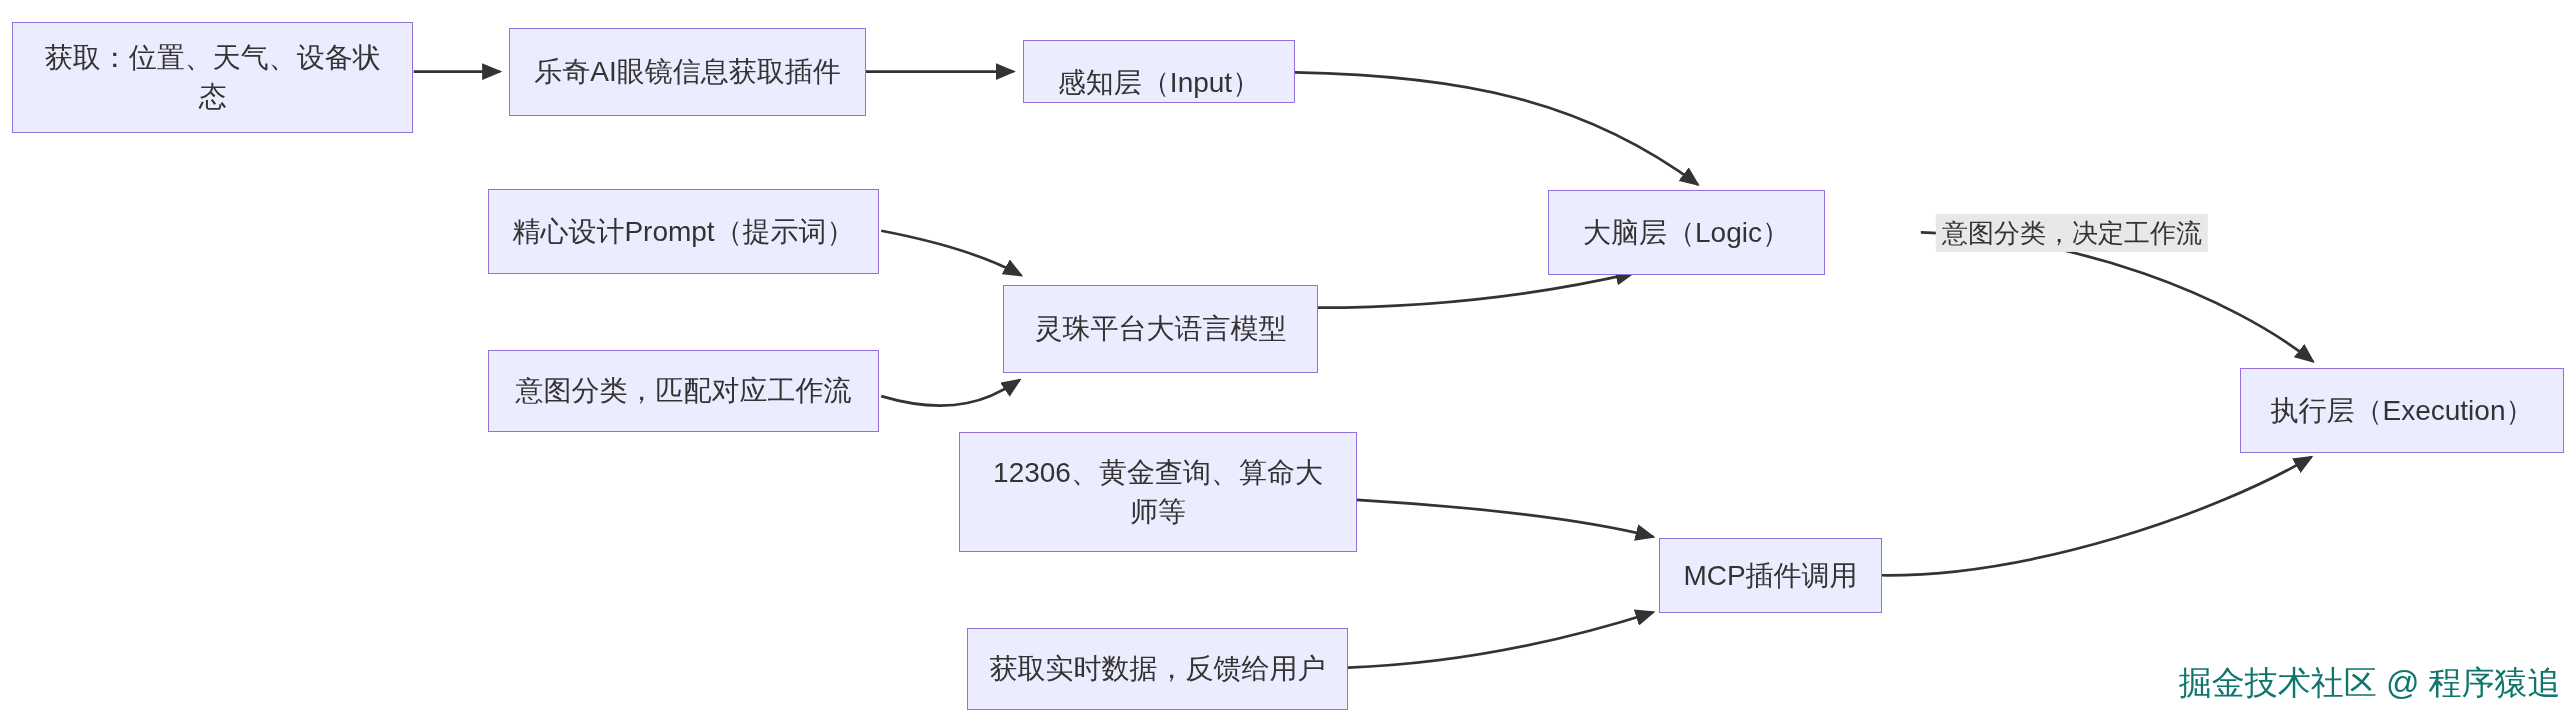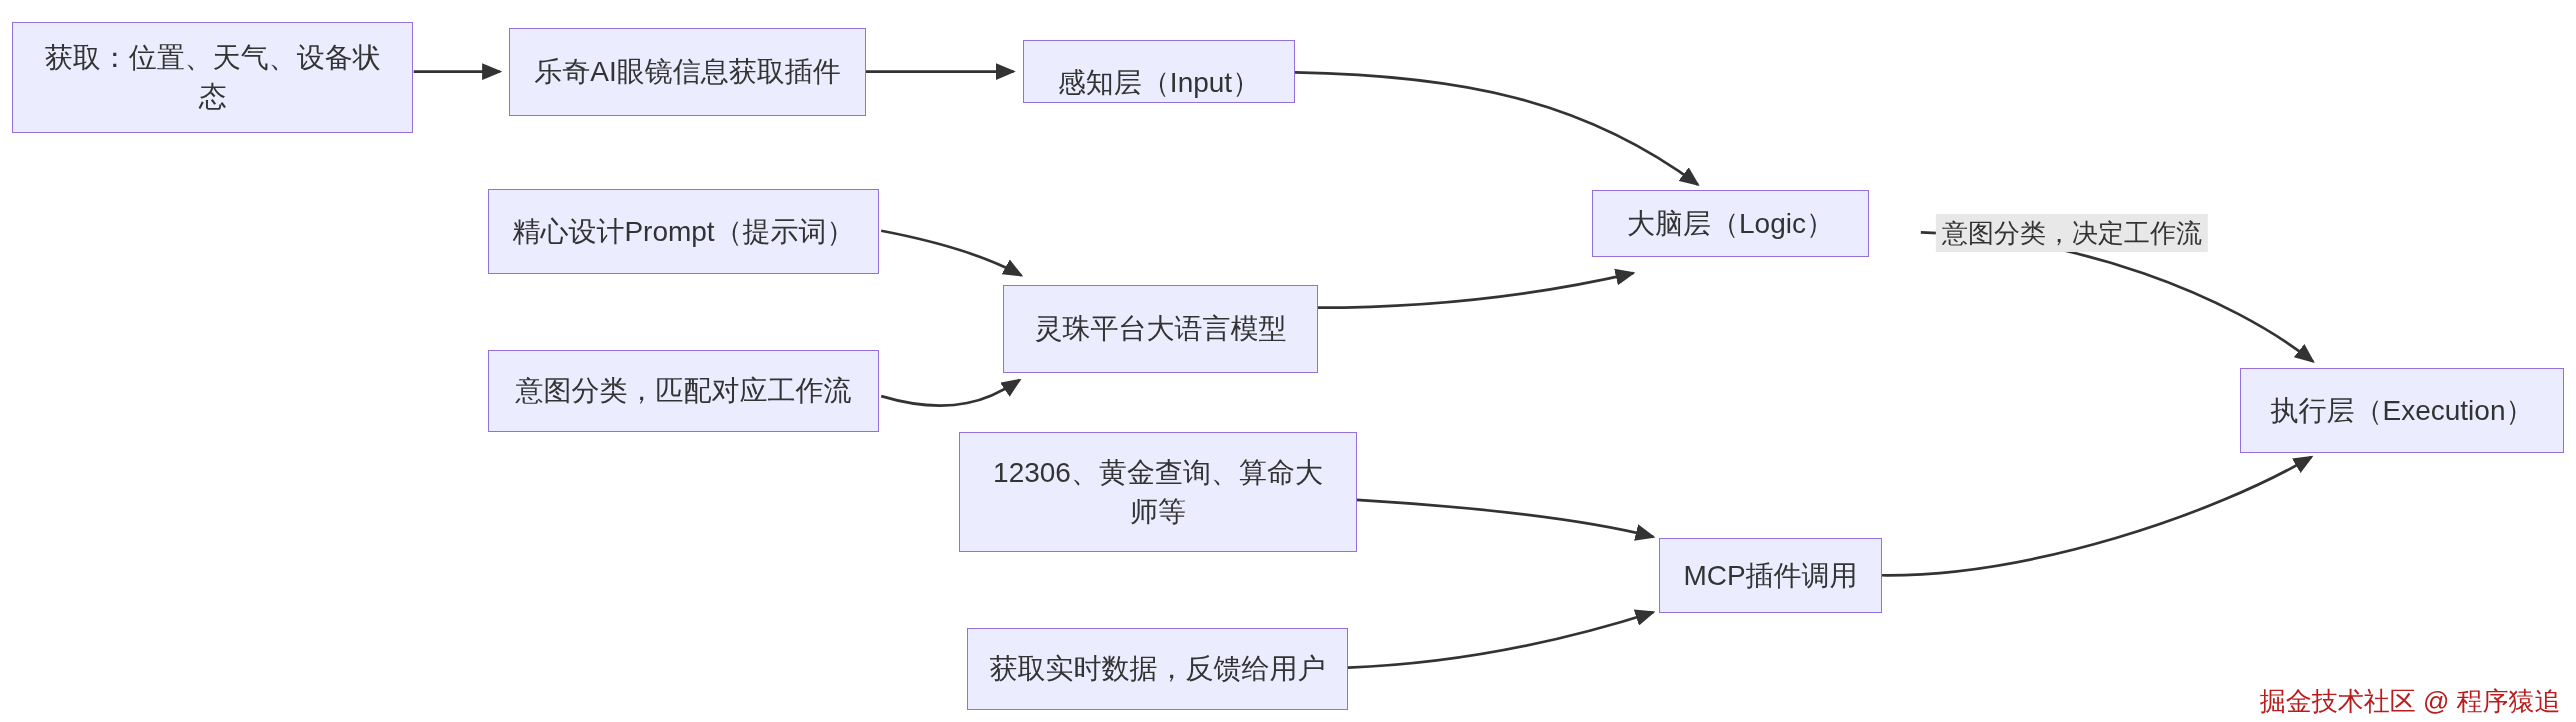--- a/index.html
+++ b/index.html
@@ -47,34 +47,34 @@
     color: #333333;
     font-size: 26px;
     line-height: 1.35;
     padding: 1.5px 6.2px;
     white-space: nowrap;
     text-align: center;
   }
   .watermark {
     position: absolute;
     right: 15.4px;
-    bottom: 4px;
-    font-size: 26px;
-    color: #b91c1c;
+    bottom: 17px;
+    font-size: 33px;
+    color: #0f766e;
     text-shadow: 1.5px 1.5px 0.8px rgba(255,255,255,0.95);
     white-space: nowrap;
   }
   
   #node-acquire     { left: 12.3px;   top: 21.5px;  width: 401px; height: 111px; padding: 12px 27px; }
   #node-plugin      { left: 509px;  top: 28px;  width: 357px; height: 88px; }
   #node-perception  { left: 1023px; top: 40px;  width: 272px; height: 63px; align-items: flex-end; }
   #node-prompt      { left: 488px;  top: 189px; width: 391px; height: 85px; }
   #node-intentmatch { left: 488px;  top: 350px; width: 391px; height: 82px; }
   #node-llm         { left: 1003px; top: 285px; width: 315px; height: 88px; text-align: right; }
-  #node-brain       { left: 1548px; top: 190px; width: 277px; height: 67px; margin-left: 44px; }
+  #node-brain       { left: 1548px; top: 190px; width: 277px; height: 85px; }
   #node-examples    { left: 959px; top: 432px; width: 398px; height: 120px; padding: 0 22px; }
   #node-realtime    { left: 967px; top: 628px; width: 381px; height: 82px; }
   #node-mcpcall     { left: 1659px; top: 538px; width: 223px; height: 75px; }
   #node-execution   { left: 2240px; top: 368px; width: 324px; height: 85px; }
   #edge-label-grab   { left: 1499px; top: 74px; }
   #edge-label-decide { left: 2072px; top: 233px; }
 </style>
 </head>
 <body>
 

